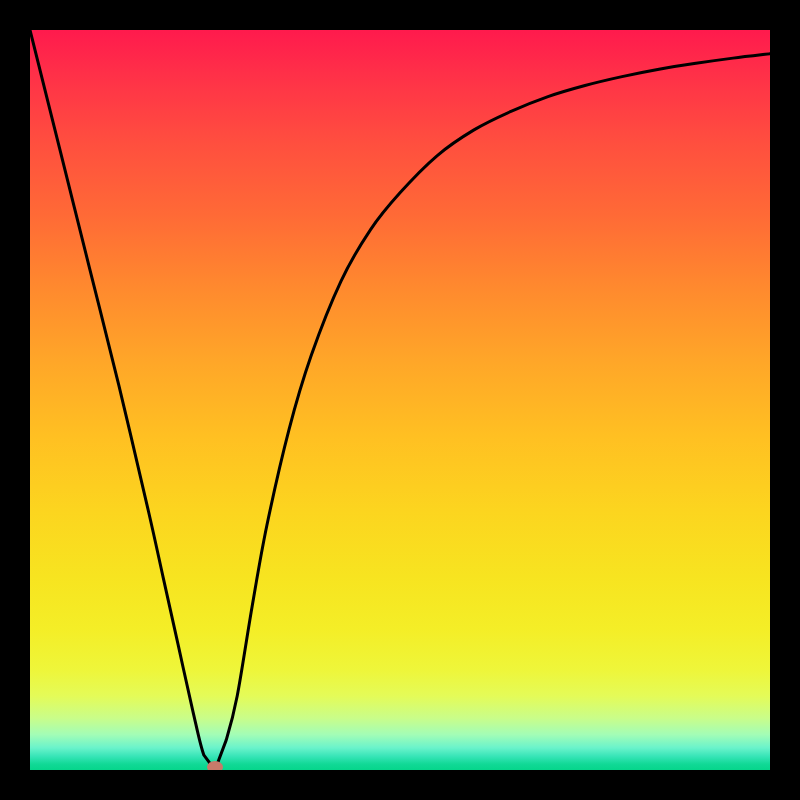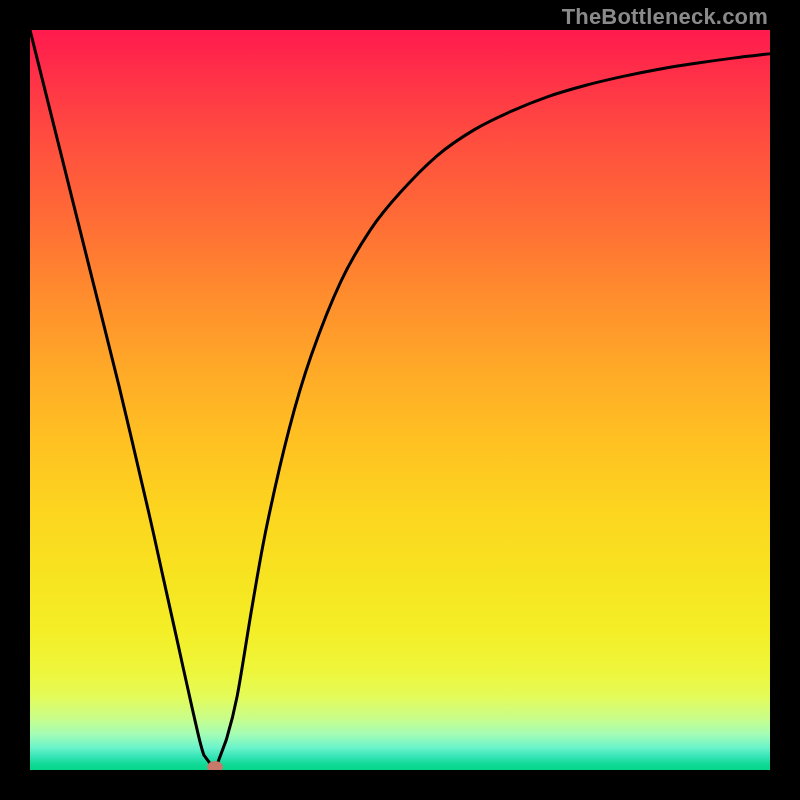--- a/index.html
+++ b/index.html
@@ -60,21 +60,20 @@
   }
   svg.curve {
     position: absolute;
     left: 0; top: 0;
   }
 </style>
 </head>
 <body>
 
 <div class="chart-wrap">
-  <div class="attribution">TheBottleneck.com</div>
   <div class="plot">
     <div class="gradient"></div>
     <svg class="curve" width="740" height="740" viewBox="0 0 740 740">
       <path id="curve-path" fill="none" stroke="#000" stroke-width="3" stroke-linejoin="round" stroke-linecap="round" d="M 0.00 0.00 C 4.93 19.73 19.73 78.93 29.60 118.40 C 39.47 157.87 49.33 197.33 59.20 236.80 C 69.07 276.27 78.93 314.50 88.80 355.20 C 98.67 395.90 111.00 448.93 118.40 481.00 C 125.80 513.07 128.27 525.40 133.20 547.60 C 138.13 569.80 143.07 592.00 148.00 614.20 C 152.93 636.40 158.48 662.30 162.80 680.80 C 167.12 699.30 170.20 715.33 173.90 725.20 L 185.00 740.00 L 196.10 710.40 C 199.80 698.07 202.88 688.20 207.20 666.00 C 211.52 643.80 217.07 605.57 222.00 577.20 C 226.93 548.83 230.63 525.40 236.80 495.80 C 242.97 466.20 251.60 427.97 259.00 399.60 C 266.40 371.23 272.57 350.27 281.20 325.60 C 289.83 300.93 300.93 272.57 310.80 251.60 C 320.67 230.63 330.53 214.60 340.40 199.80 C 350.27 185.00 358.90 175.13 370.00 162.80 C 381.10 150.47 394.67 136.28 407.00 125.80 C 419.33 115.32 431.67 107.30 444.00 99.90 C 456.33 92.50 468.67 86.95 481.00 81.40 C 493.33 75.85 505.67 70.92 518.00 66.60 C 530.33 62.28 542.67 58.83 555.00 55.50 C 567.33 52.17 579.67 49.33 592.00 46.62 C 604.33 43.91 616.67 41.44 629.00 39.22 C 641.33 37.00 653.67 35.15 666.00 33.30 C 678.33 31.45 690.67 29.72 703.00 28.12 C 715.33 26.52 733.83 24.42 740.00 23.68"></path>
       <ellipse id="marker-dot" rx="8" ry="6" fill="#c77a6a" stroke="none" cx="185.00" cy="737.00"></ellipse>
     </svg>
   </div>
 </div>
 
 </body></html>

